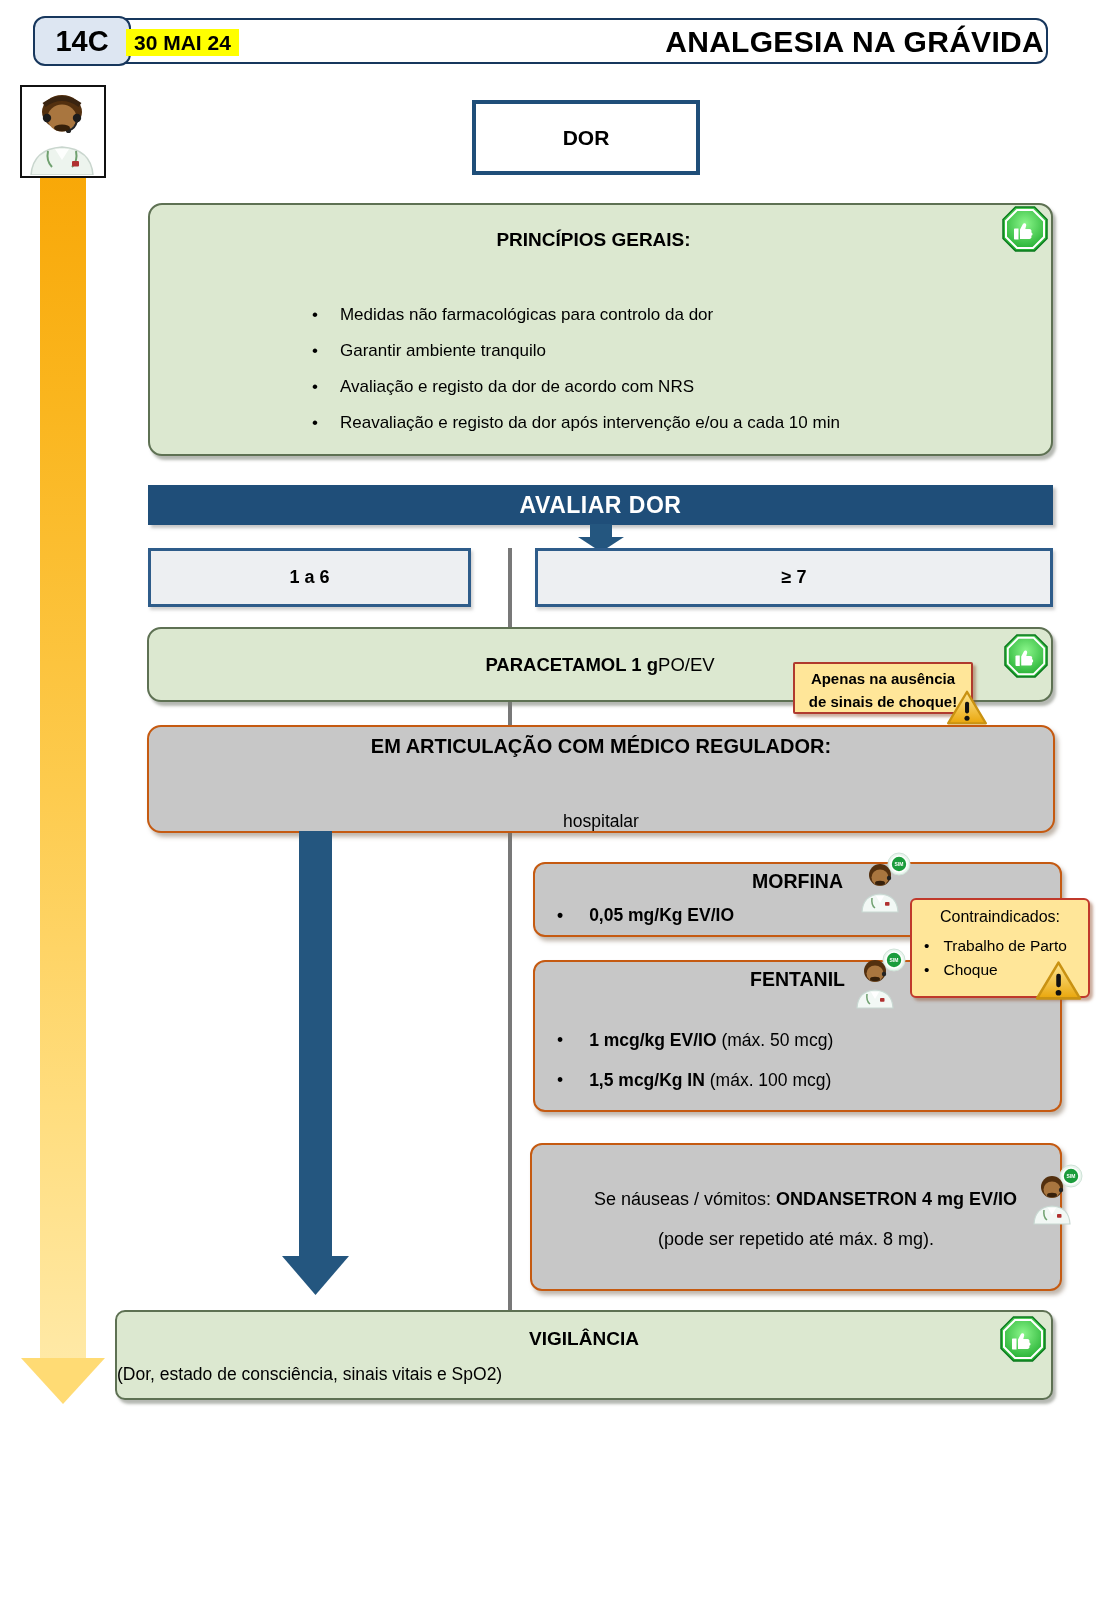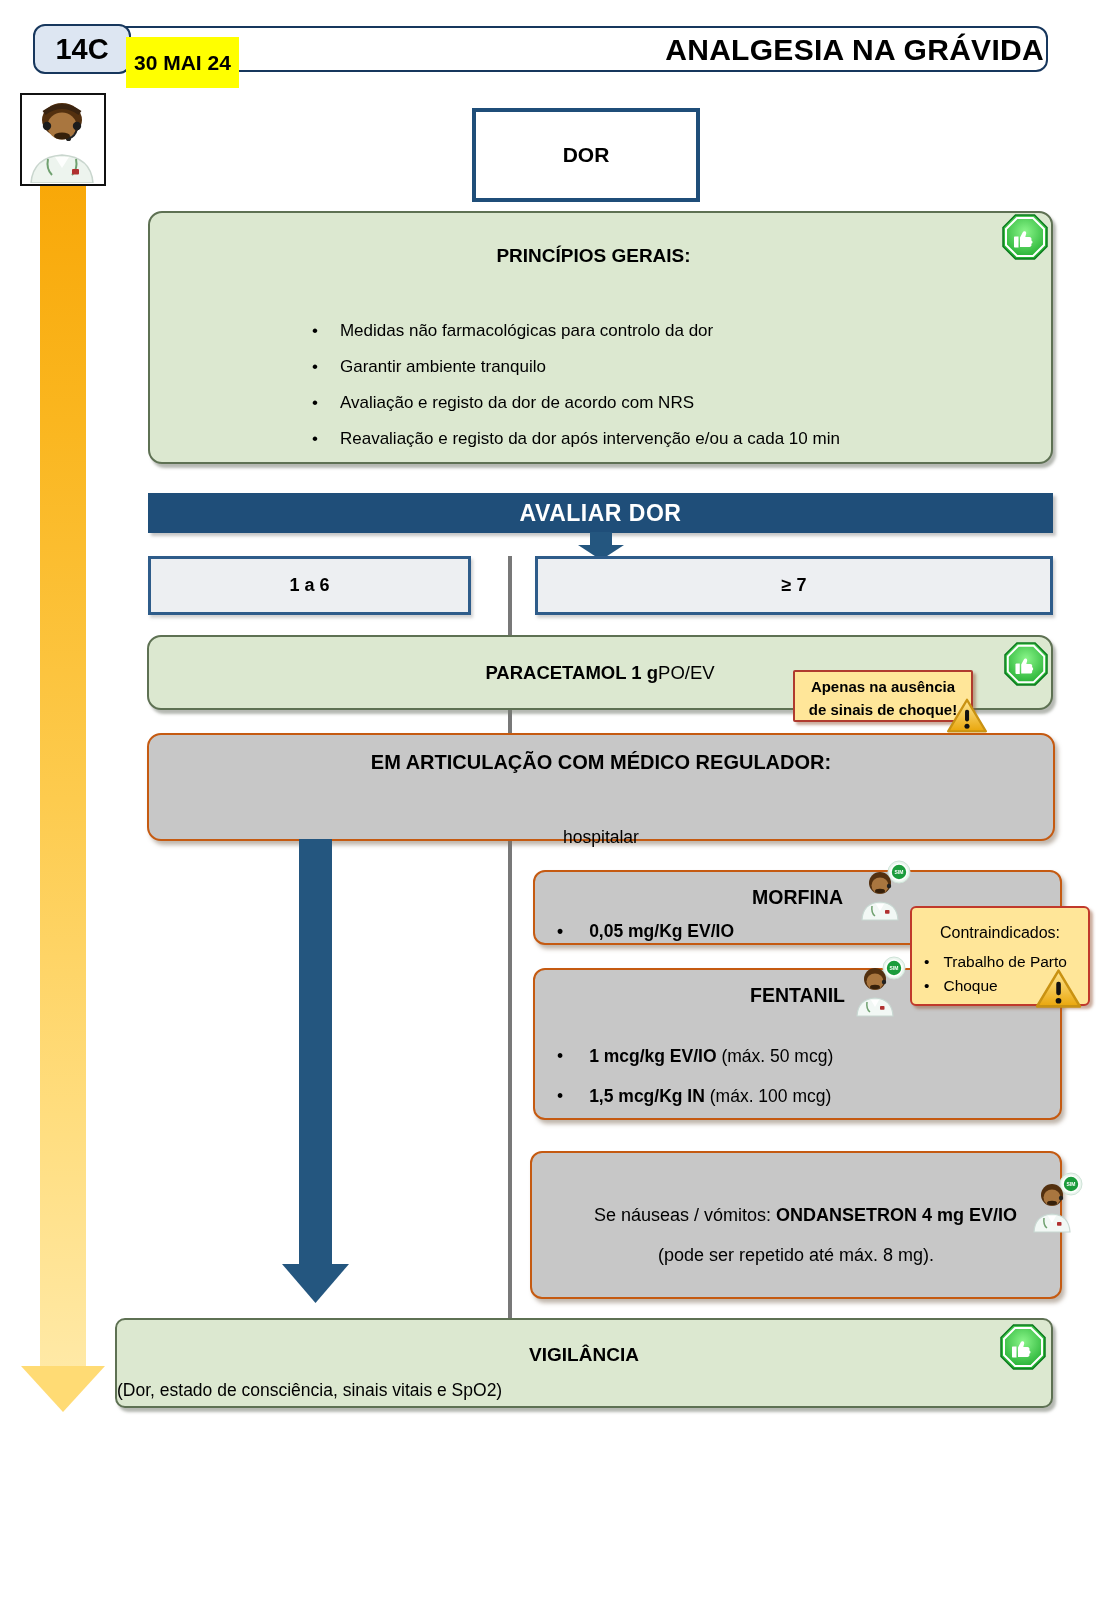--- a/index.html
+++ b/index.html
@@ -1,27 +1,27 @@
 <!DOCTYPE html>
 <html><head>
 <meta charset="utf-8">
 <style>
   html,body{margin:0;padding:0;background:#fff;}
   #page{position:relative;width:1108px;height:1600px;background:#fff;overflow:hidden;
         font-family:"Liberation Sans", sans-serif;color:#000;}
-  .abs{position:absolute;margin-top:8px;}
+  .abs{position:absolute;}
   .flexc{display:flex;align-items:center;justify-content:center;}
   .bold{font-weight:bold;}
 
   
   .header-bar{left:36px;top:18px;width:1012px;height:46px;border:2.5px solid #17375D;
               border-radius:12px;background:#fff;box-sizing:border-box;}
   .code-box{left:33px;top:16px;width:98px;height:50px;background:#DDE6F2;border:2.5px solid #17375D;
             border-radius:12px;box-sizing:border-box;font-size:29px;font-weight:bold;}
-  .date-badge{left:126px;top:29px;height:27px;padding:12px 8px;background:#FFFF00;
+  .date-badge{left:126px;top:29px;height:27px;padding:0 8px;background:#FFFF00;
               font-size:21px;font-weight:bold;display:flex;align-items:center;}
   .header-title{right:64px;top:25px;font-size:30px;font-weight:bold;letter-spacing:.3px;}
 
   
   .yellow-shaft{left:40px;top:95px;width:46px;height:1265px;z-index:1;
      background:linear-gradient(to bottom,#F8A300 0%,#FAB61F 25%,#FDCB4E 55%,#FFDD7E 80%,#FFE9A6 100%);}
   .yellow-head{left:21px;top:1358px;width:84px;height:46px;z-index:1;background:#FFDB74;
      clip-path:polygon(0 0,100% 0,50% 100%);filter:drop-shadow(0 0 1px #BFD3E0);}
   .blue-shaft{left:299px;top:831px;width:33px;height:425px;background:#24567F;z-index:2;}
   .blue-head{left:282px;top:1256px;width:67px;height:39px;background:#24567F;z-index:2;
@@ -38,21 +38,21 @@
   
   .box-green{background:#DCE8D0;border:2px solid #5E7153;border-radius:14px;
              box-shadow:3px 4px 3px rgba(120,125,115,.55);box-sizing:border-box;z-index:2;}
   .box-gray{background:#C7C7C7;border:2.5px solid #C55A11;border-radius:12px;
             box-shadow:3px 4px 4px rgba(130,110,90,.5);box-sizing:border-box;z-index:3;}
   .box-opt{background:#EDEFF2;border:3px solid #2E5C8A;box-sizing:border-box;z-index:2;
            font-weight:bold;font-size:18px;box-shadow:2px 3px 3px rgba(140,140,140,.4);}
   .note{background:#FFE699;border:2px solid #B03A2E;box-shadow:3px 3px 3px rgba(150,90,60,.5);
         box-sizing:border-box;z-index:6;}
 
-  .dor-box{left:472px;top:100px;width:228px;height:94px;background:#fff;border:4px solid #1F4E79;
+  .dor-box{left:472px;top:100px;width:228px;height:75px;background:#fff;border:4px solid #1F4E79;
            box-sizing:border-box;font-size:21px;font-weight:bold;z-index:2;}
 
   .principios{left:148px;top:203px;width:905px;height:253px;}
   .principios-title{left:0;right:14px;top:24px;text-align:center;font-size:19px;font-weight:bold;}
   .p-items{left:162px;top:92px;right:30px;}
   .p-item{font-size:17px;line-height:36px;white-space:nowrap;}
   .p-item::before{content:"\2022";margin-right:22px;}
 
   .banner{left:148px;top:485px;width:905px;height:40px;background:#1F4E79;color:#fff;
           font-size:23px;font-weight:bold;letter-spacing:.5px;z-index:2;

